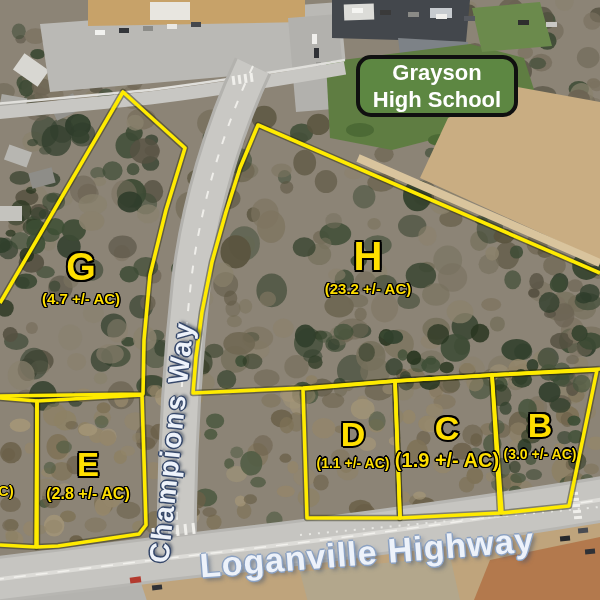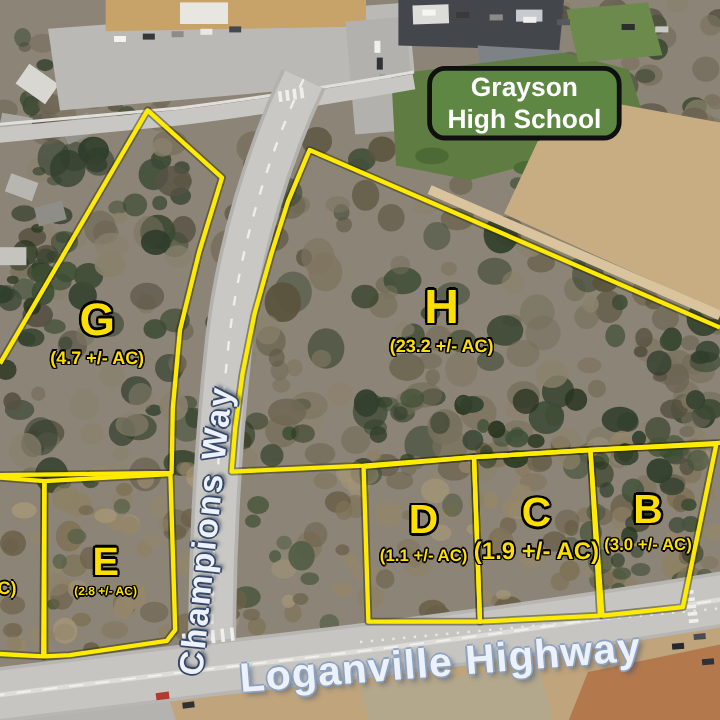--- a/index.html
+++ b/index.html
@@ -876,21 +876,21 @@
     <div class="parcel-label" style="left: 81px; top: 277px; color: rgb(255, 223, 0);">
       <span class="pl" style="font-size:38px">G</span>
       <span class="pa" style="font-size:15px">(4.7 +/- AC)</span>
     </div>
     <div class="parcel-label" style="left: 368px; top: 266px; color: rgb(255, 223, 0);">
       <span class="pl" style="font-size:40px">H</span>
       <span class="pa" style="font-size:15px">(23.2 +/- AC)</span>
     </div>
     <div class="parcel-label" style="left: 88px; top: 475px; color: rgb(255, 223, 0);">
       <span class="pl" style="font-size:33px">E</span>
-      <span class="pa" style="font-size:10px">(2.8 +/- AC)</span>
+      <span class="pa" style="font-size:16px">(2.8 +/- AC)</span>
     </div>
     <div class="parcel-label" style="left: 353px; top: 443px; color: rgb(255, 223, 0);">
       <span class="pl" style="font-size:34px">D</span>
       <span class="pa" style="font-size:14px">(1.1 +/- AC)</span>
     </div>
     <div class="parcel-label" style="left: 447px; top: 440px; color: rgb(255, 223, 0);">
       <span class="pl" style="font-size:34px">C</span>
       <span class="pa" style="font-size:20px">(1.9 +/- AC)</span>
     </div>
     <div class="parcel-label" style="left: 540px; top: 434px; color: rgb(255, 223, 0);">

